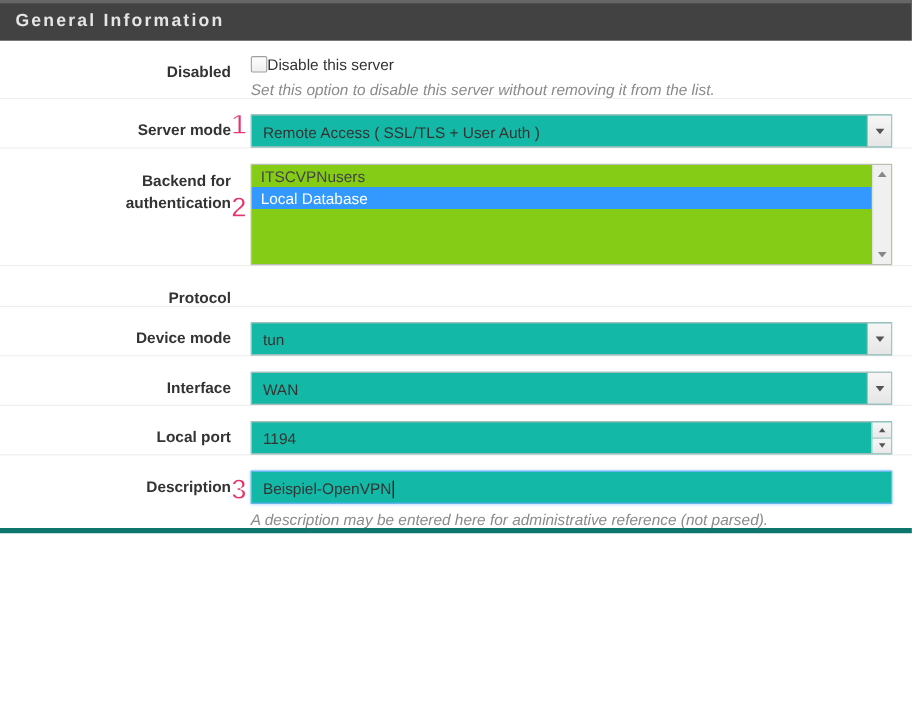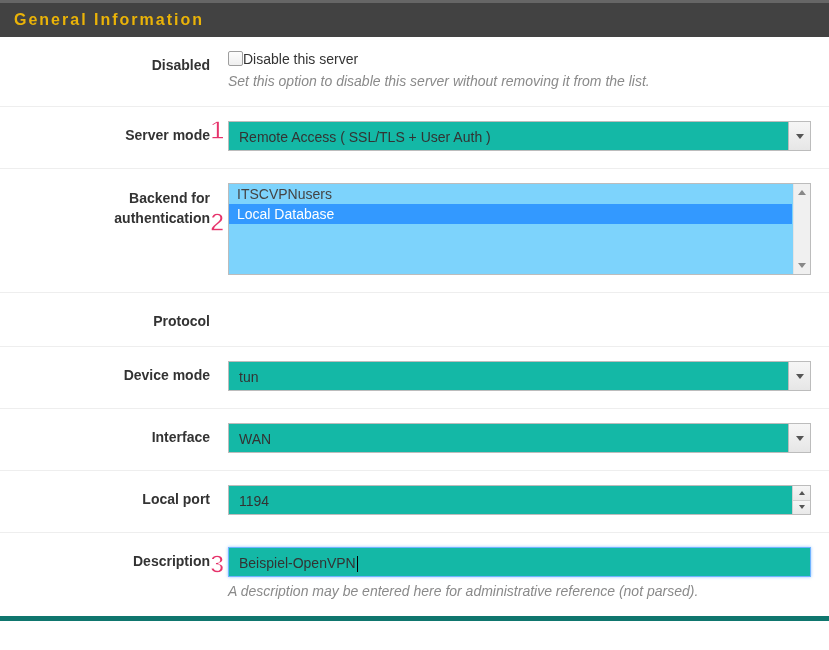--- a/index.html
+++ b/index.html
@@ -5,31 +5,31 @@
     * { box-sizing: border-box; margin: 0; padding: 0; }
     body {
       font-family: Arial, Helvetica, sans-serif;
       font-size: 14px;
       color: #333;
       background: #fff;
       width: 829px;
     }
     .header-bar {
       background: #424242;
-      color: #eab308;
+      color: #e5e5e5;
       font-weight: bold;
       font-size: 16px;
       letter-spacing: 2px;
       padding: 8px 14px;
       border-top: 3px solid #666;
     }
     .form-row {
       display: flex;
       align-items: flex-start;
-      padding: 14px 0 17px 0;
+      padding: 14px 0 0 0;
       border-bottom: 1px solid #eee;
     }
     .label-col {
       width: 228px;
       text-align: right;
       padding-right: 18px;
       padding-top: 6px;
       font-weight: bold;
       color: #333;
       flex-shrink: 0;
@@ -79,21 +79,21 @@
     .arrow-down {
       width: 0; height: 0;
       border-left: 4px solid transparent;
       border-right: 4px solid transparent;
       border-top: 5px solid #555;
     }
     .listbox {
       width: 100%;
       height: 92px;
       border: 1px solid #bcbcbc;
-      background: #7dd3fc;
+      background: #84cc16;
       position: relative;
       padding-right: 18px;
     }
     .listbox-item {
       padding: 2px 8px;
       font-size: 14px;
       color: #444;
     }
     .listbox-item.selected { background: #3399ff; color: #fff; }
     .scroll-track {

